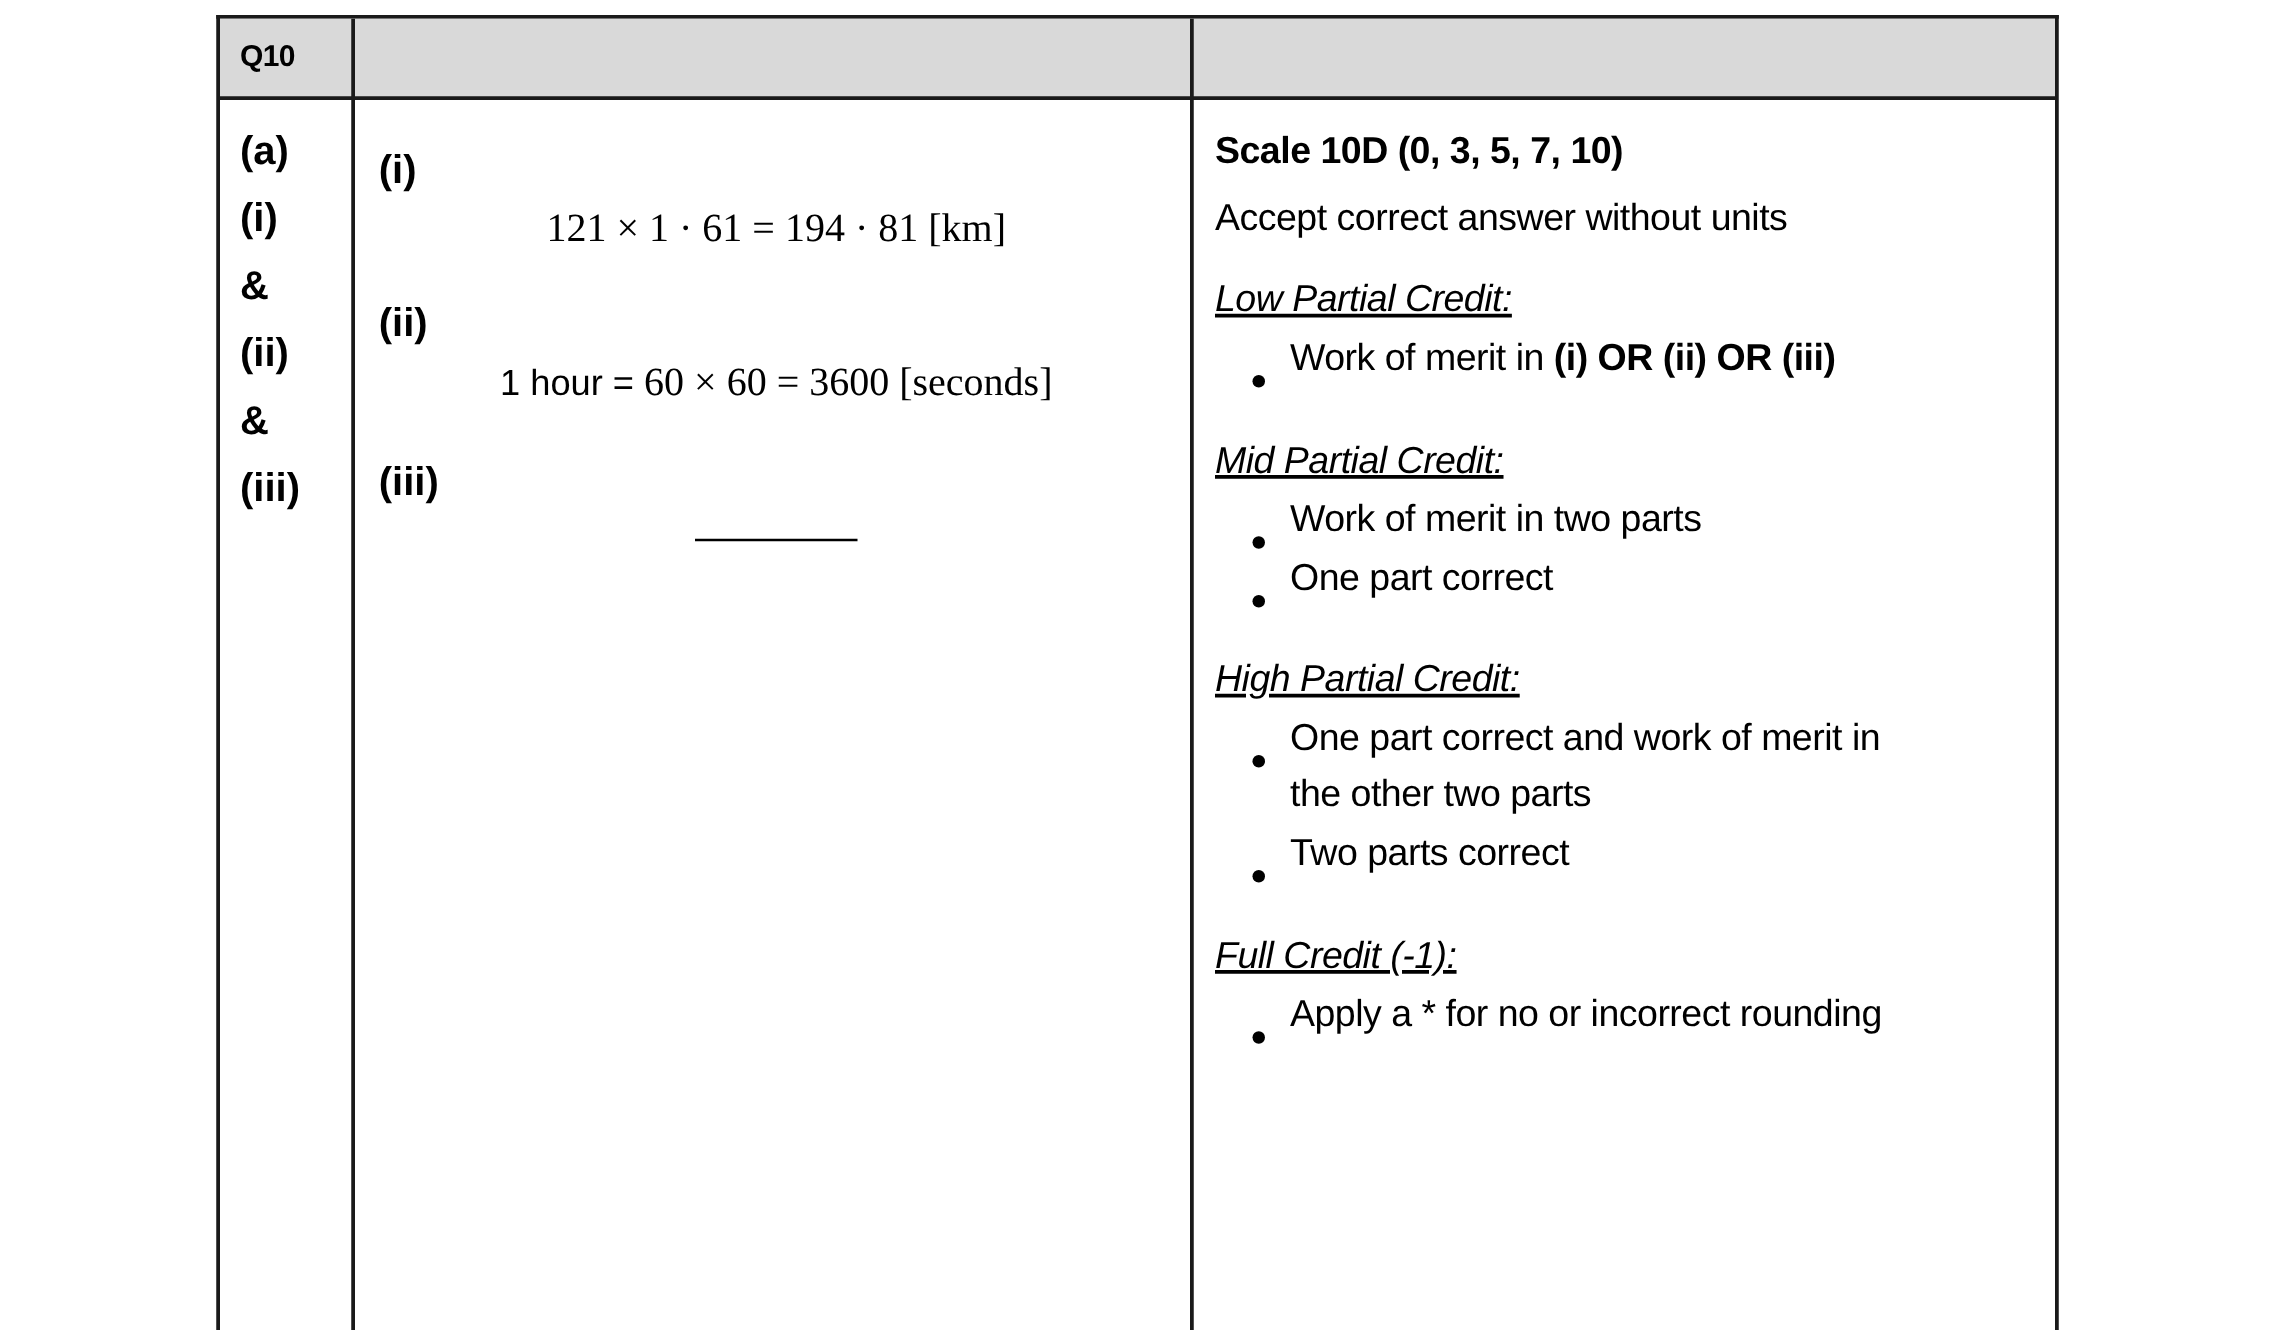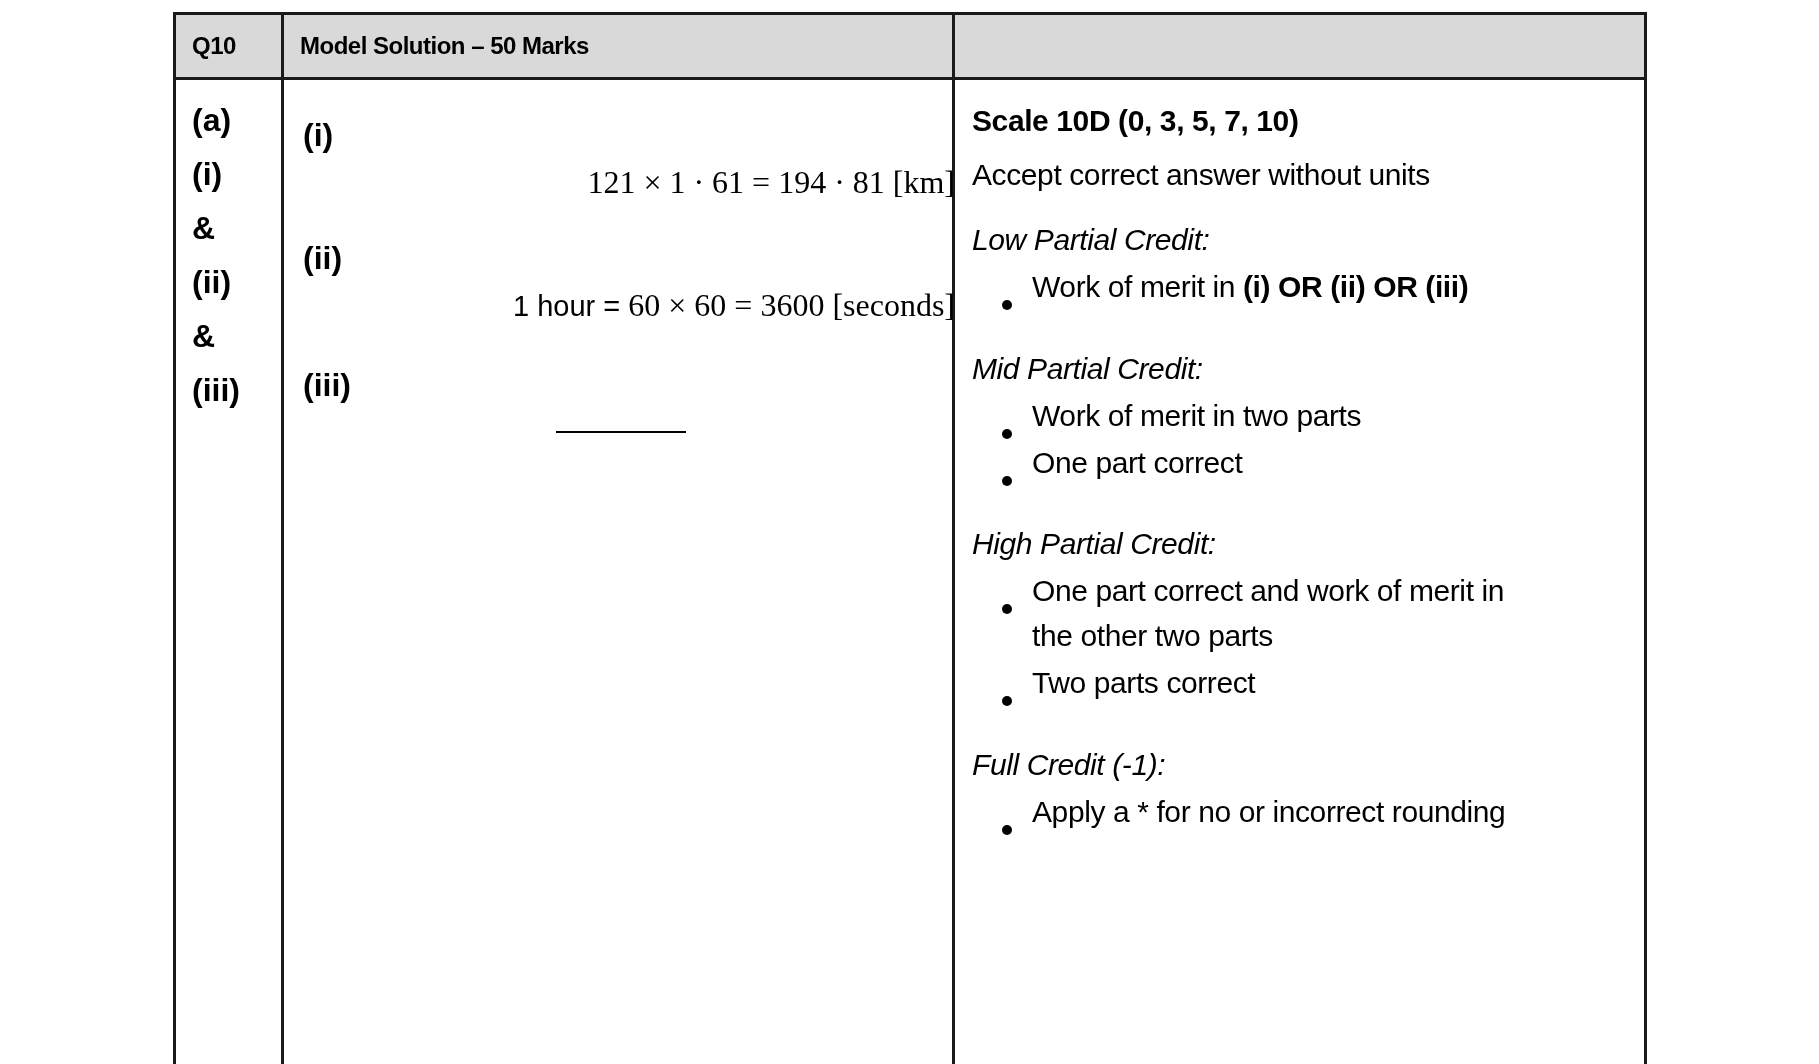--- a/index.html
+++ b/index.html
@@ -19,44 +19,43 @@
   .vdiv { position: absolute; top: 0; bottom: 0; width: 3px; background: #1a1a1a; }
   .hcell {
     position: absolute; top: 0; height: 62px; line-height: 62px;
     font-weight: bold; font-size: 24px; letter-spacing: -0.5px;
   }
   .qcol { position: absolute; left: 16px; top: 78px; font-weight: bold; font-size: 32px; }
   .qcol div { height: 54px; line-height: 54px; }
   .sol { position: absolute; left: 111px; top: 65px; width: 668px; height: 1000px; }
   .part-label { position: absolute; left: 16px; font-weight: bold; font-size: 32px; }
   .math {
-    position: absolute; left: 0; width: 668px; text-align: right;
+    position: absolute; left: 0; width: 668px; text-align: center;
     font-family: "Liberation Serif", "DejaVu Serif", serif; font-size: 32px;
   }
   .math .sans { font-family: "Liberation Sans", sans-serif; font-size: 29px; }
   .frac { position: absolute; left: 0; width: 668px; text-align: center; font-family: "Liberation Serif", serif; font-size: 32px; }
   .frac .num, .frac .den { display: block; }
   .frac .bar { display: block; width: 130px; height: 2px; background: #000; margin: 4px auto 6px auto; }
   .notes { position: absolute; left: 796px; top: 65px; width: 660px; font-size: 30px; letter-spacing: -0.4px; }
   .notes .line { position: absolute; left: 0; white-space: nowrap; }
   .notes .b { font-weight: bold; }
-  .notes .i { font-style: italic; }
+  .notes .i { font-style: italic; text-decoration: underline; }
   .bullet { position: absolute; left: 30px; width: 10px; height: 10px; border-radius: 50%; background: #000; }
   .btext { position: absolute; left: 60px; white-space: nowrap; }
 </style>
 </head>
 <body>
 
 <div class="table">
   <div class="header"></div>
   <div class="vdiv" style="left:105px"></div>
   <div class="vdiv" style="left:776px"></div>
 
   <div class="hcell" style="left:16px">Q10</div>
-  <div class="hcell" style="left:124px">Model Solution – 50 Marks</div>
 
   <div class="qcol">
     <div>(a)</div>
     <div>(i)</div>
     <div>&amp;</div>
     <div>(ii)</div>
     <div>&amp;</div>
     <div>(iii)</div>
   </div>
 

